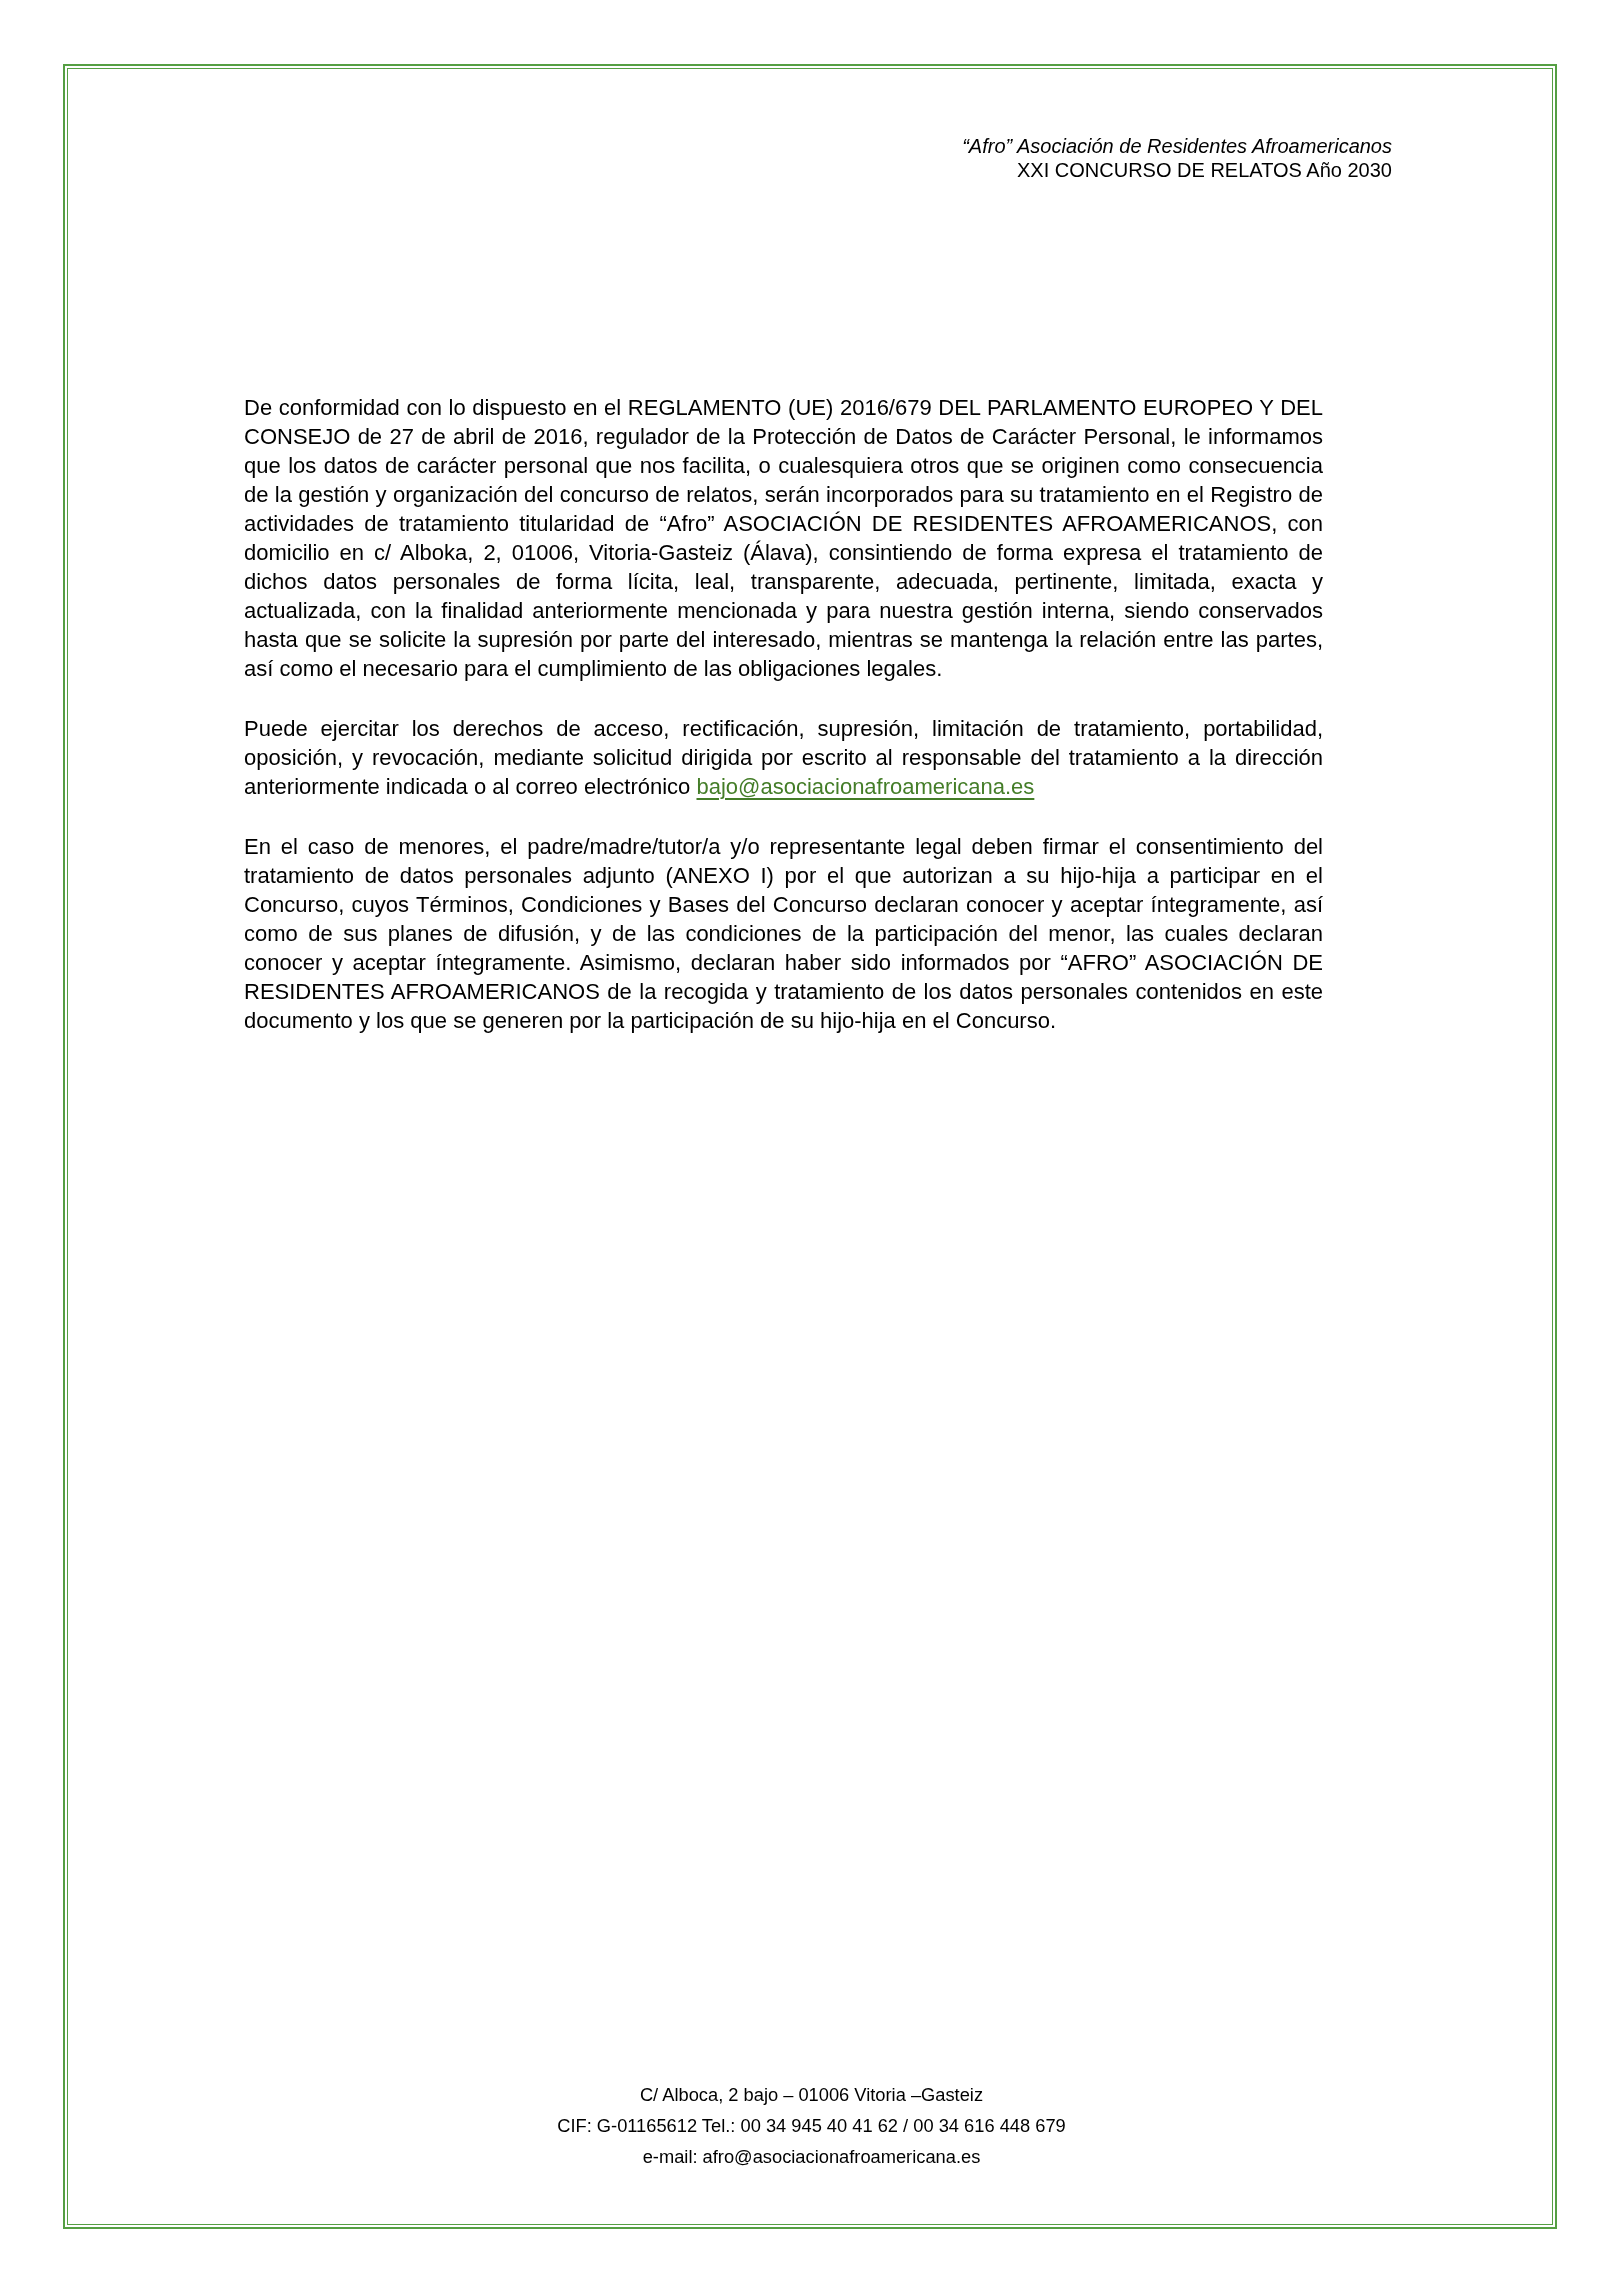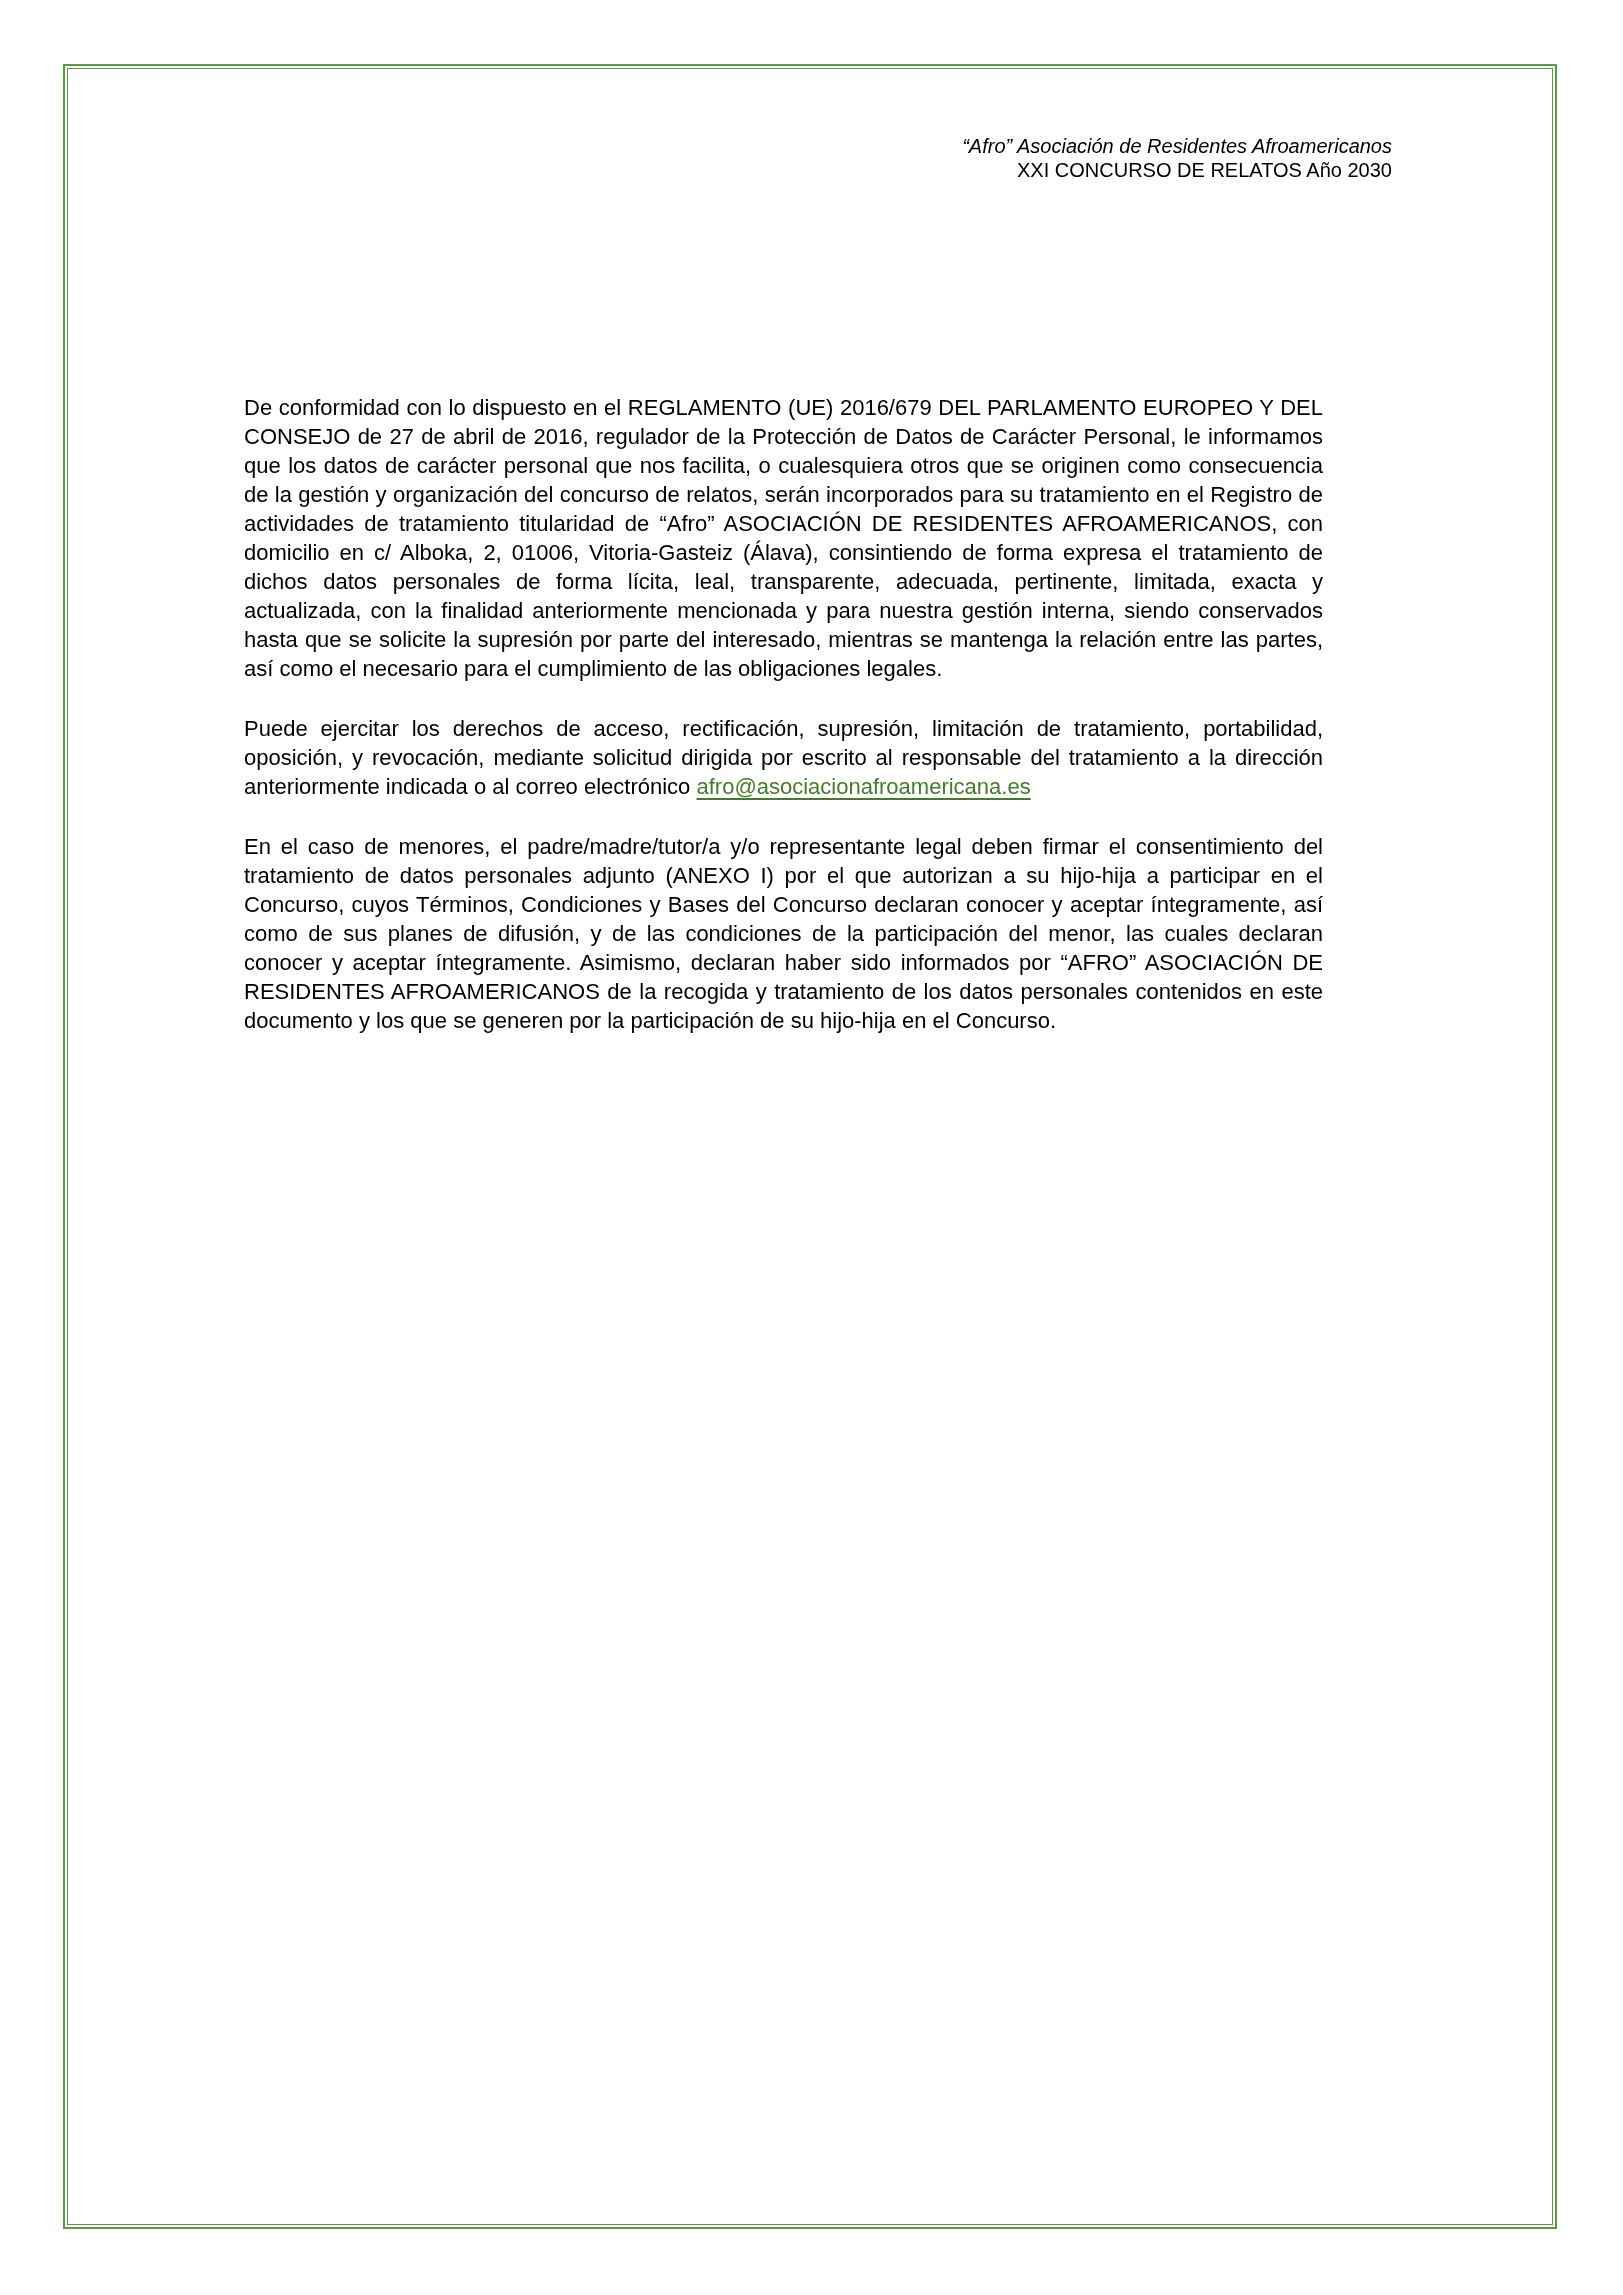--- a/index.html
+++ b/index.html
@@ -91,21 +91,26 @@
   </div>
 
   <header class="doc-header">
     <div class="org-name">“Afro” Asociación de Residentes Afroamericanos</div>
     <div class="contest-title">XXI CONCURSO DE RELATOS Año 2030</div>
   </header>
 
   <main class="doc-body">
     <p>De conformidad con lo dispuesto en el REGLAMENTO (UE) 2016/679 DEL PARLAMENTO EUROPEO Y DEL CONSEJO de 27 de abril de 2016,  regulador de la Protección de Datos de Carácter Personal, le informamos que los datos de carácter personal que nos facilita, o cualesquiera otros que se originen como consecuencia de la gestión y organización del concurso de relatos, serán incorporados para su tratamiento en el Registro de actividades de tratamiento titularidad de “Afro” ASOCIACIÓN DE RESIDENTES AFROAMERICANOS, con domicilio en c/ Alboka, 2, 01006, Vitoria-Gasteiz (Álava), consintiendo de forma expresa el tratamiento de dichos datos personales de forma lícita, leal, transparente, adecuada, pertinente, limitada, exacta y actualizada, con la finalidad anteriormente mencionada y para nuestra gestión interna, siendo conservados hasta que se solicite la supresión por parte del interesado, mientras se mantenga la relación entre las partes, así como el necesario para el cumplimiento de las obligaciones legales.</p>
 
-    <p><span>Puede ejercitar los derechos de acceso, rectificación, supresión, limitación de tratamiento, portabilidad, oposición, y revocación, mediante solicitud dirigida por escrito al responsable del tratamiento a la dirección anteriormente indicada o al correo electrónico </span><a class="email-link" href="#">afro@asociacionafroamericana.es</a></p>
+    <p><span>Puede ejercitar los derechos de acceso, rectificación, supresión, limitación de tratamiento, portabilidad, oposición, y revocación, mediante solicitud dirigida por escrito al responsable del tratamiento a la dirección anteriormente indicada o al correo electrónico </span><a class="email-link" href="#">bajo@asociacionafroamericana.es</a></p>
 
     <p>En el caso de menores, el padre/madre/tutor/a y/o representante legal deben firmar el consentimiento del tratamiento de datos personales adjunto (ANEXO I) por el que autorizan a su hijo-hija a participar en el Concurso, cuyos Términos, Condiciones y Bases del Concurso declaran conocer y aceptar íntegramente, así como de sus planes de difusión, y de las condiciones de la participación del menor, las cuales declaran conocer y aceptar íntegramente. Asimismo, declaran haber sido informados por “AFRO” ASOCIACIÓN DE RESIDENTES AFROAMERICANOS de la recogida y tratamiento de los datos personales contenidos en este documento y los que se generen por la participación de su hijo-hija en el Concurso.</p>
 
   </main>
 
+  <footer class="doc-footer">
+    <div>C/ Alboca, 2 bajo – 01006 Vitoria –Gasteiz</div>
+    <div>CIF: G-01165612 Tel.: 00 34 945 40 41 62 / 00 34 616 448 679</div>
+    <div>e-mail: afro@asociacionafroamericana.es</div>
+  </footer>
 
 </div>
 
 
 </body></html>

